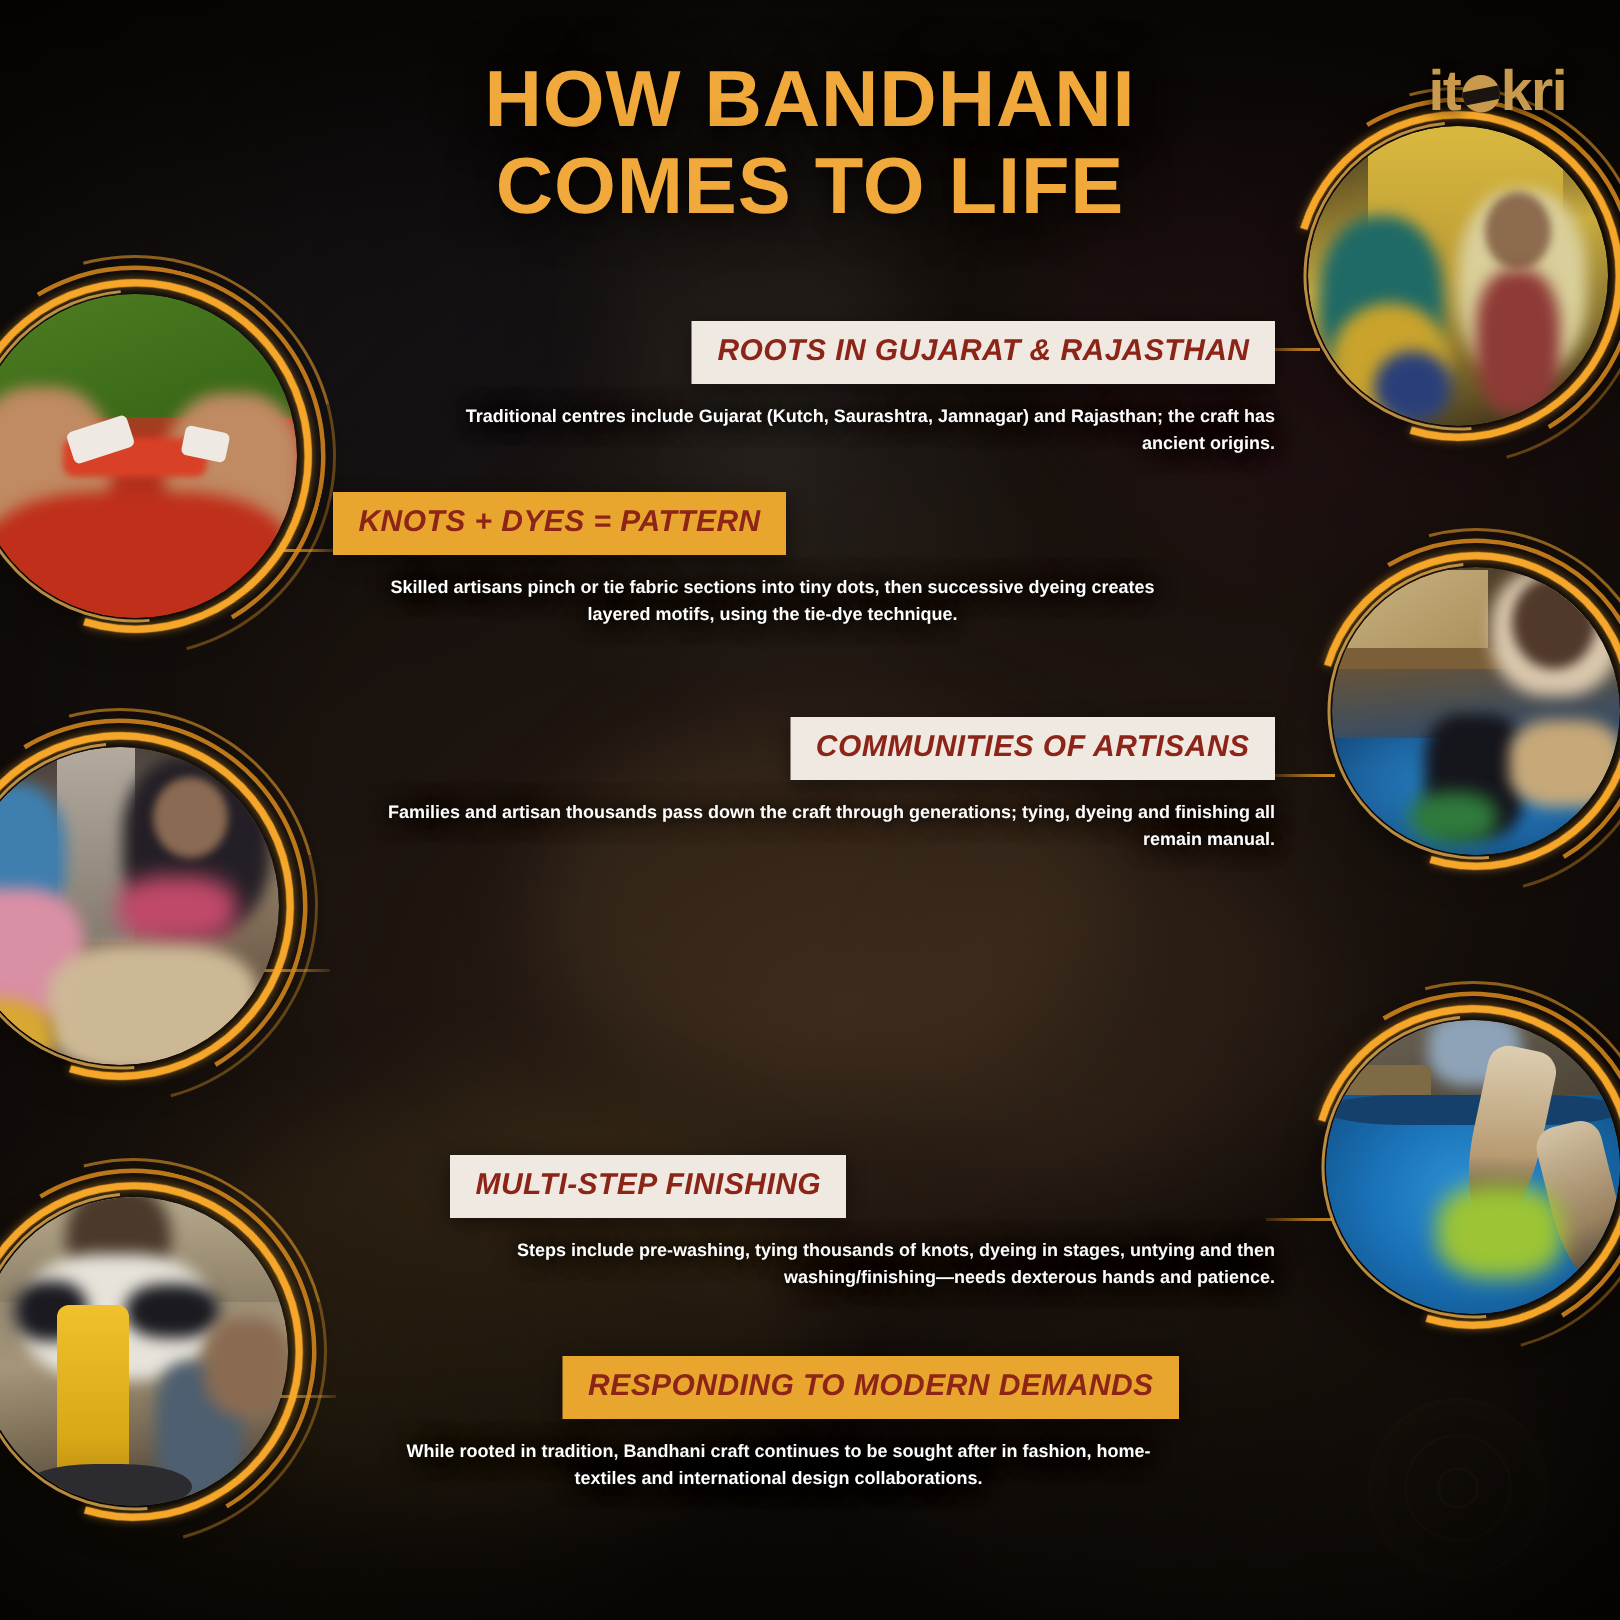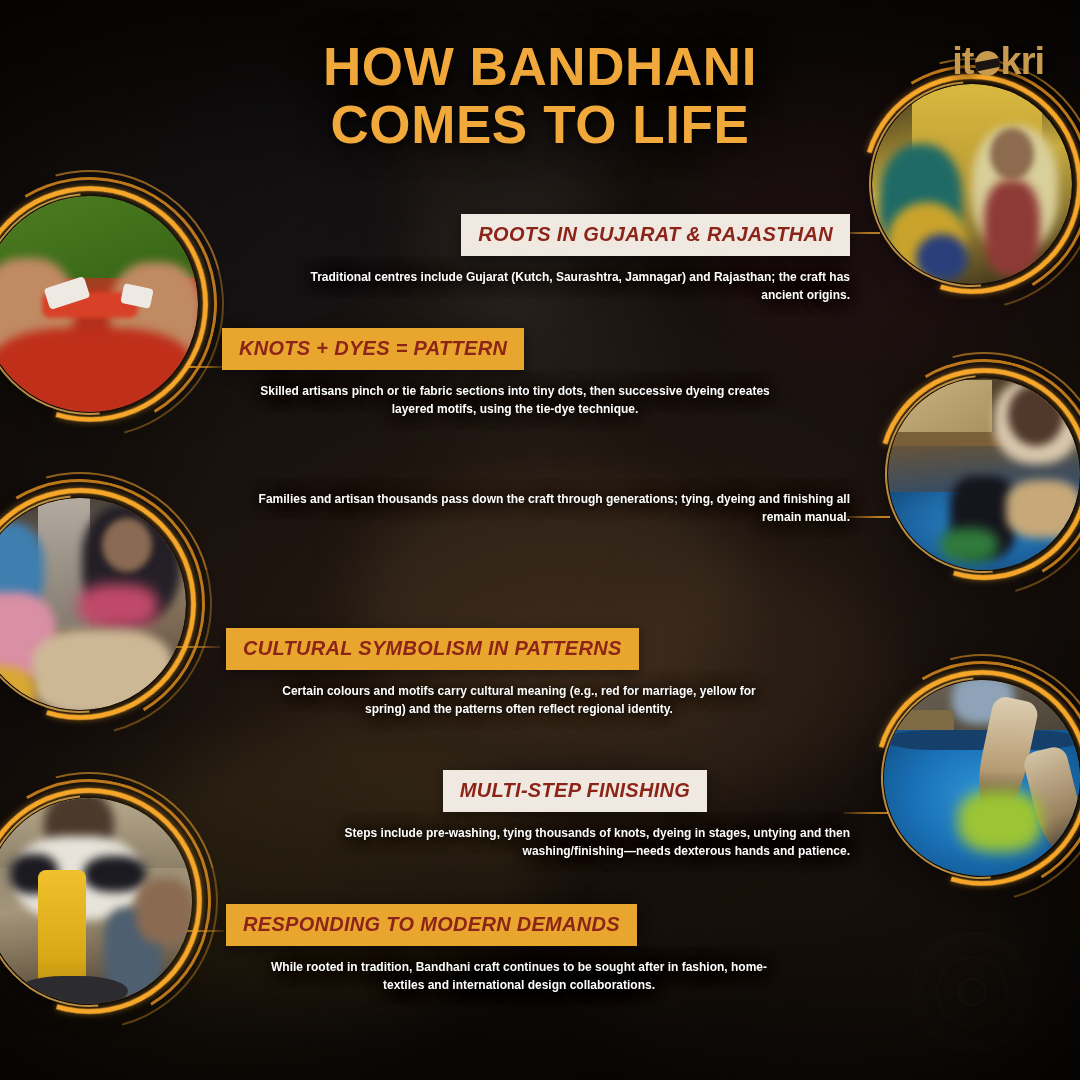--- a/index.html
+++ b/index.html
@@ -371,37 +371,34 @@
   </div>
 
   <div class="block" style="left:222px; top:328px; width:560px;">
     <div style="text-align:left;">
       <div class="heading amber">KNOTS + DYES = PATTERN</div>
     </div>
     <div class="body-text ta-left" style="padding-right:10px;">Skilled artisans pinch or tie fabric sections into tiny dots, then successive dyeing creates layered motifs, using the tie-dye technique.</div>
   </div>
 
   <div class="block" style="left:248px; top:478px; width:602px;">
+    <div style="text-align:right;">
+      <div class="heading cream">COMMUNITIES OF ARTISANS</div>
+    </div>
     <div class="body-text ta-right" style="padding-left:6px;">Families and artisan thousands pass down the craft through generations; tying, dyeing and finishing all remain manual.</div>
   </div>
 
-  <div class="block" style="left:226px; top:628px; width:560px;">
+
+  <div class="block" style="left:300px; top:770px; width:550px;">
     <div style="text-align:left;">
-      <div class="heading amber">CULTURAL SYMBOLISM IN PATTERNS</div>
-    </div>
-    <div class="body-text ta-left" style="padding-right:10px;">Certain colours and motifs carry cultural meaning (e.g., red for marriage, yellow for spring) and the patterns often reflect regional identity.</div>
-  </div>
-
-  <div class="block" style="left:300px; top:770px; width:550px;">
-    <div style="text-align:center;">
       <div class="heading cream">MULTI-STEP FINISHING</div>
     </div>
     <div class="body-text ta-right" style="padding-left:14px;">Steps include pre-washing, tying thousands of knots, dyeing in stages, untying and then washing/finishing—needs dexterous hands and patience.</div>
   </div>
 
   <div class="block" style="left:226px; top:904px; width:560px;">
-    <div style="text-align:left;">
+    <div style="text-align:right;">
       <div class="heading amber">RESPONDING TO MODERN DEMANDS</div>
     </div>
     <div class="body-text ta-left" style="padding-right:10px;">While rooted in tradition, Bandhani craft continues to be sought after in fashion, home-textiles and international design collaborations.</div>
   </div>
 
 </div>
 
 </body></html>

